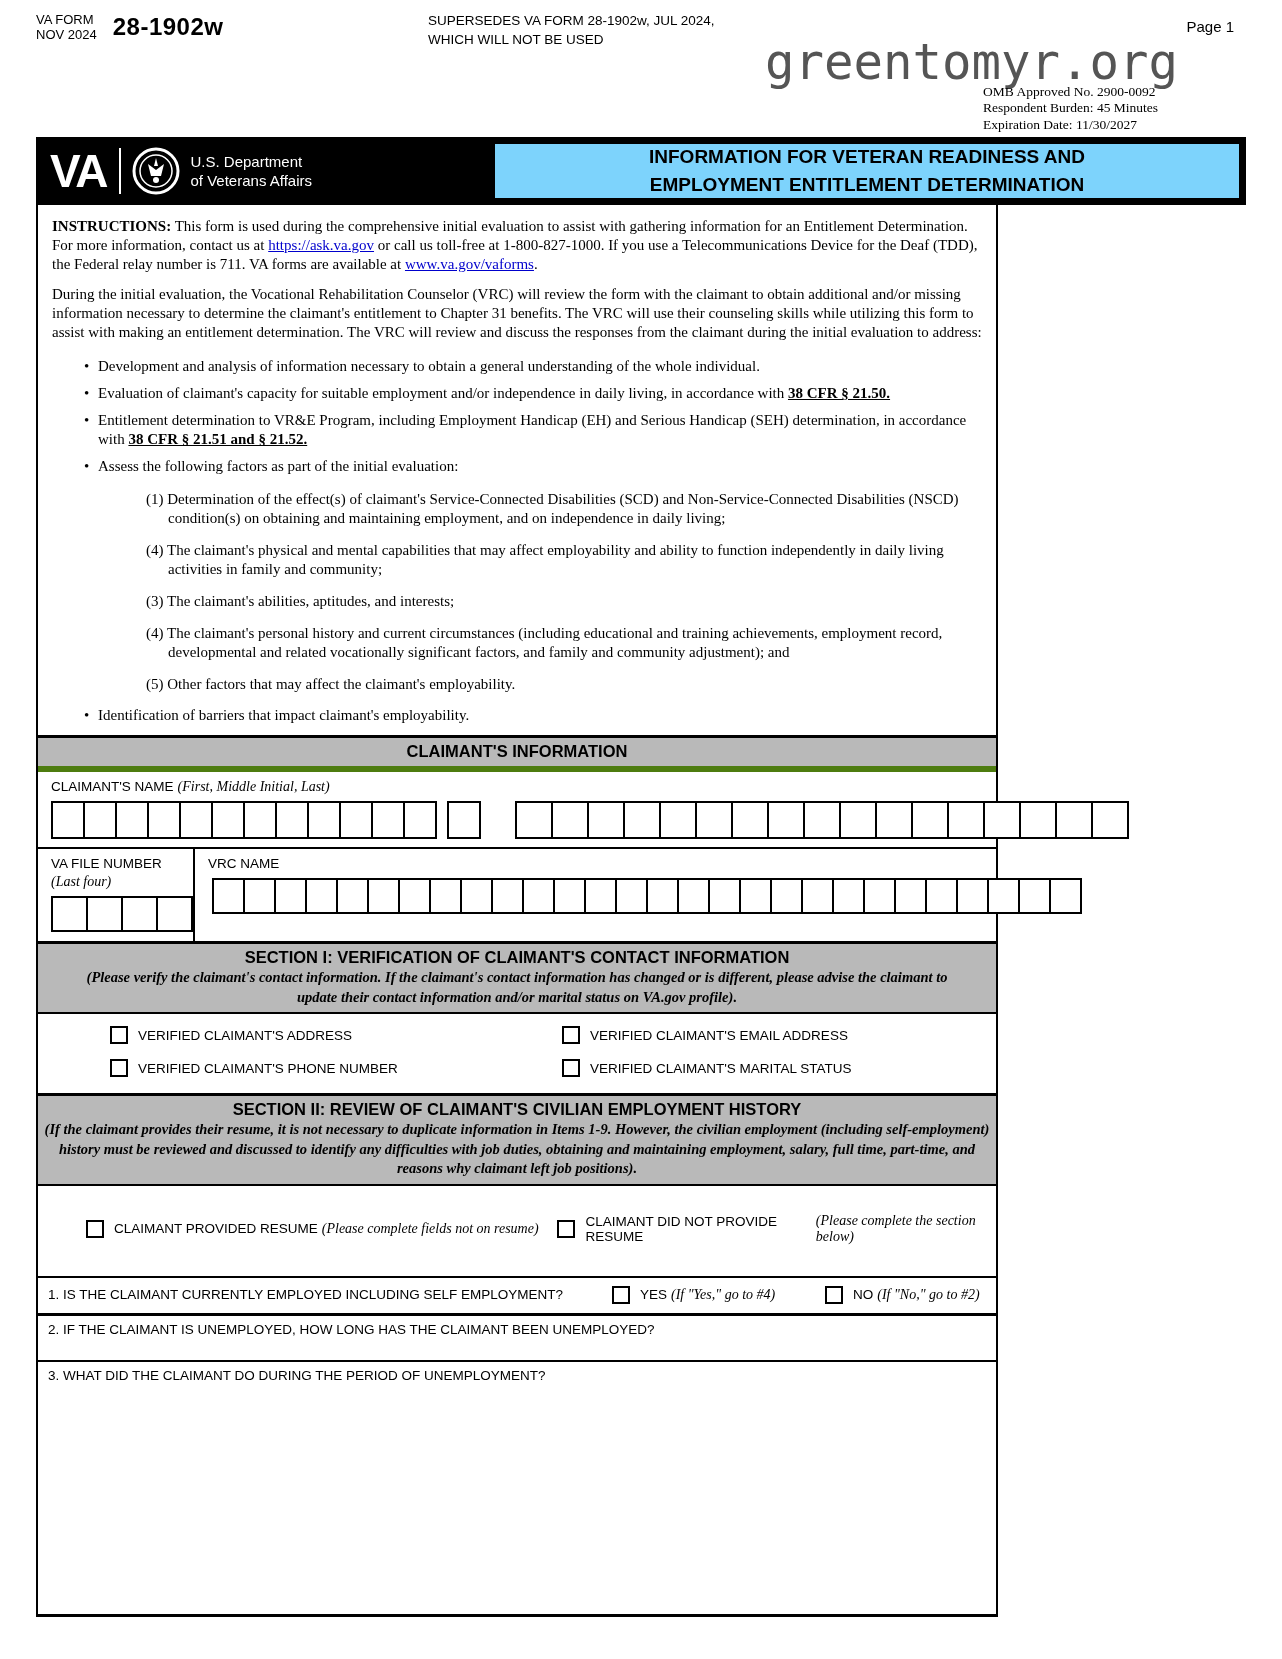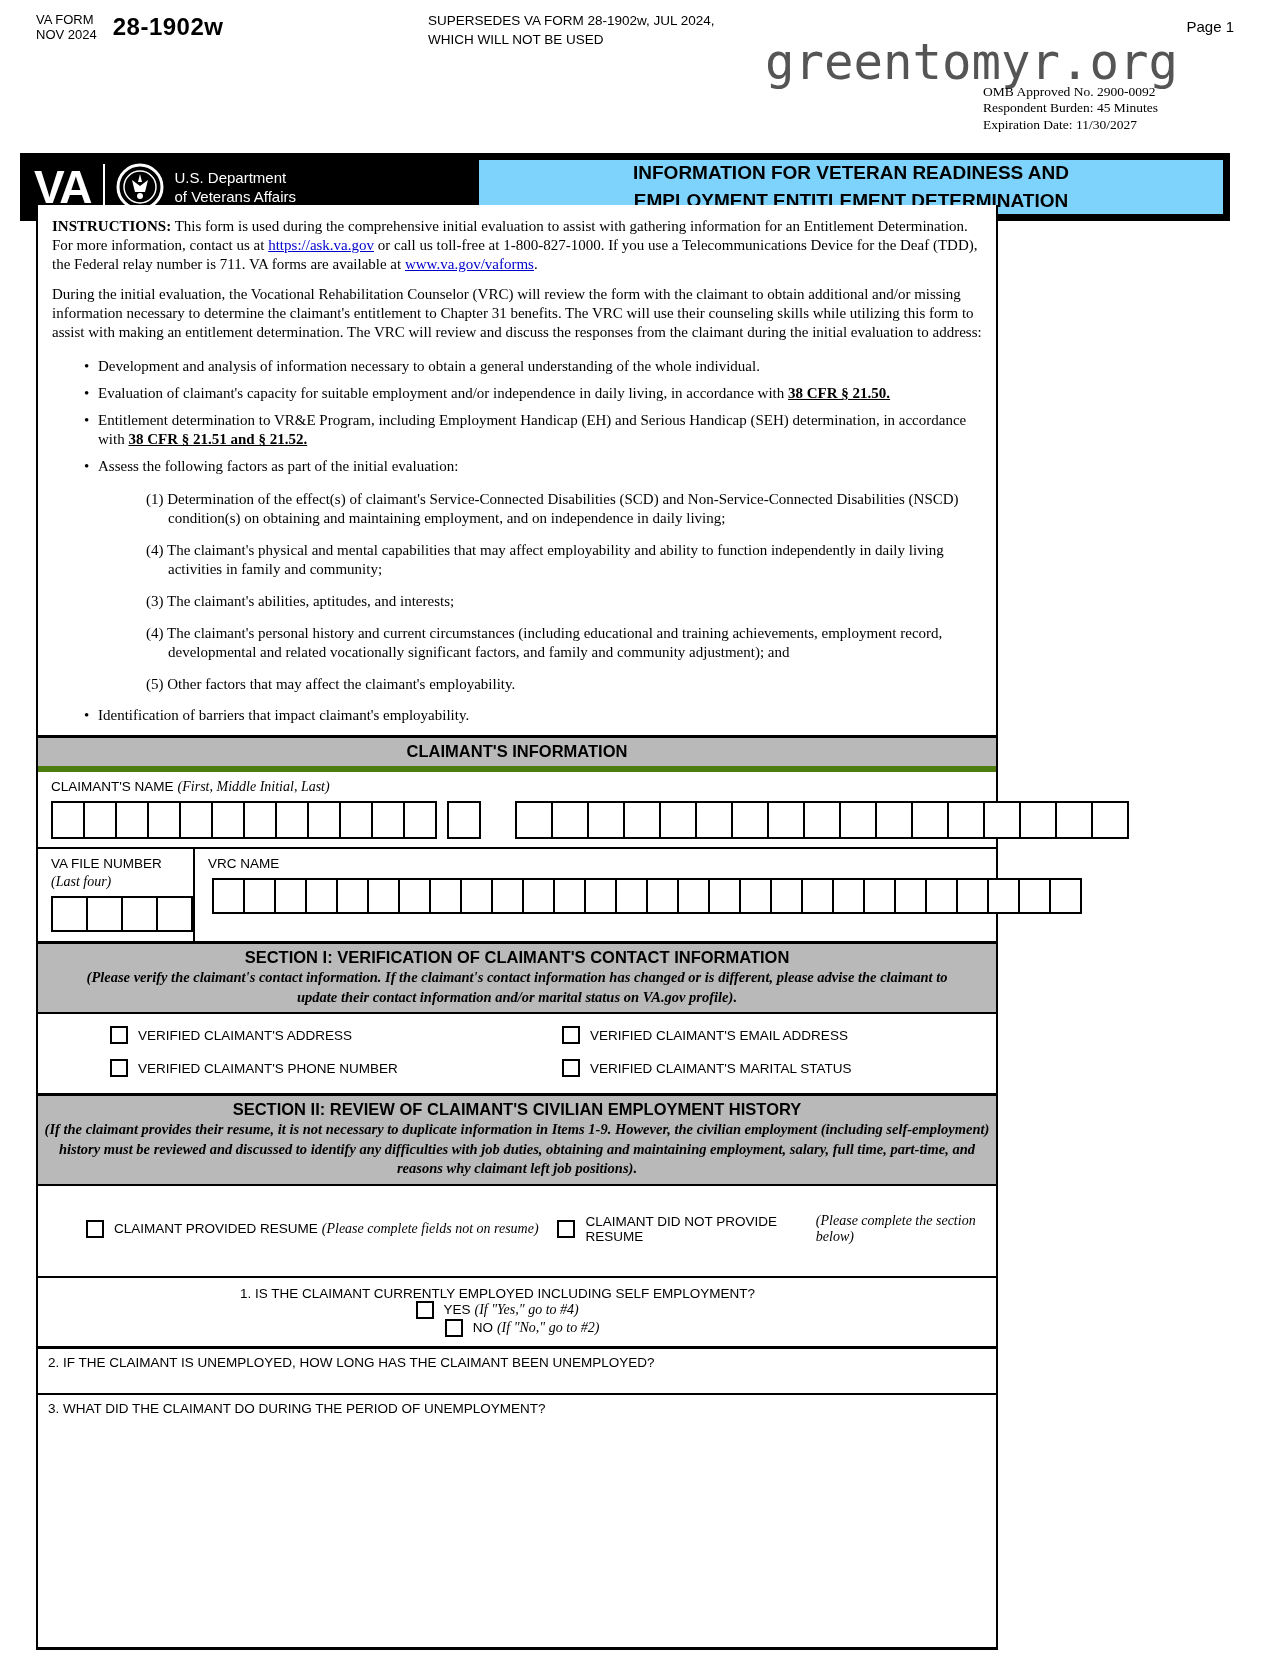--- a/index.html
+++ b/index.html
@@ -2,21 +2,21 @@
 <html><head>
 <meta charset="utf-8">
 <style>
   * { margin:0; padding:0; box-sizing:border-box; }
   html,body { background:#fff; }
   body { width:1282px; height:1659px; position:relative; font-family:"Liberation Serif", serif; color:#000; overflow:hidden; }
 
   .watermark { position:absolute; top:34px; right:104px; font-family:"DejaVu Sans Mono", monospace; font-size:49px; color:#555; white-space:nowrap; }
   .omb { position:absolute; top:84px; left:983px; font-size:13.5px; line-height:1.22; }
 
-  .header-band { position:absolute; top:137px; left:20px; width:1210px; height:68px; background:#000; display:flex; align-items:center;margin-top:16px; }
+  .header-band { position:absolute; top:137px; left:36px; width:1210px; height:68px; background:#000; display:flex; align-items:center; }
   .va-logo { color:#fff; font-family:"Liberation Sans", sans-serif; font-weight:bold; font-size:46px; margin-left:14px; letter-spacing:-2px; line-height:1; }
   .v-sep { width:2px; height:46px; background:#fff; margin:0 10px 0 12px; }
   .seal { width:50px; height:50px; }
   .dept { color:#fff; font-family:"Liberation Sans", sans-serif; font-size:15px; line-height:1.3; margin-left:10px; }
   .title-box { background:#7dd3fc; border:2px solid #000; margin-left:auto; margin-right:5px; width:748px; height:58px; display:flex; flex-direction:column; justify-content:space-between; text-align:center; font-family:"Liberation Sans", sans-serif; font-weight:bold; font-size:19px; line-height:1.35; }
 
   .content { position:absolute; top:205px; left:36px; width:962px; border:2px solid #000; border-top:none; border-bottom-width:3px; background:#fff; }
 
   .instr { padding:12px 14px 10px 14px; font-size:15px; line-height:1.27; }
   .instr .p2 { margin-top:11px; }
@@ -53,21 +53,21 @@
 
   .check-grid { display:grid; grid-template-columns:452px auto; padding:12px 0 16px 72px; row-gap:15px; }
   .cb-item { display:flex; align-items:center; }
   .cb { width:18px; height:18px; border:2px solid #000; background:#fff; flex:none; margin-right:10px; }
   .cb-label { font-family:"Liberation Sans", sans-serif; font-size:13.5px; }
 
   .resume-row { display:flex; padding:27px 0 31px 0; border-bottom:2px solid #000; }
   .resume-item { display:flex; align-items:center; }
   .resume-item.first { margin-left:48px; width:523px; }
 
-  .q-row { font-family:"Liberation Sans", sans-serif; font-size:13.5px;flex-direction:column; }
+  .q-row { font-family:"Liberation Sans", sans-serif; font-size:13.5px; }
   .q1 { display:flex; align-items:center; padding:8px 0 9px 10px; border-bottom:3px solid #000; }
   .q1-label { width:564px; }
   .q-opt { display:flex; align-items:center; }
   .q-opt.yes { width:213px; }
   .q-hint { font-family:"Liberation Serif", serif; font-style:italic; font-size:14px; margin-left:4px; }
   .q2 { height:46px; padding:6px 0 0 10px; border-bottom:2px solid #000; }
   .q3 { height:252px; padding:6px 0 0 10px; }
   .answer-space { width:100%; height:100%; }
 
   .footer { position:relative; margin:8px 0 0 36px; width:1210px; height:52px; font-family:"Liberation Sans", sans-serif; }

